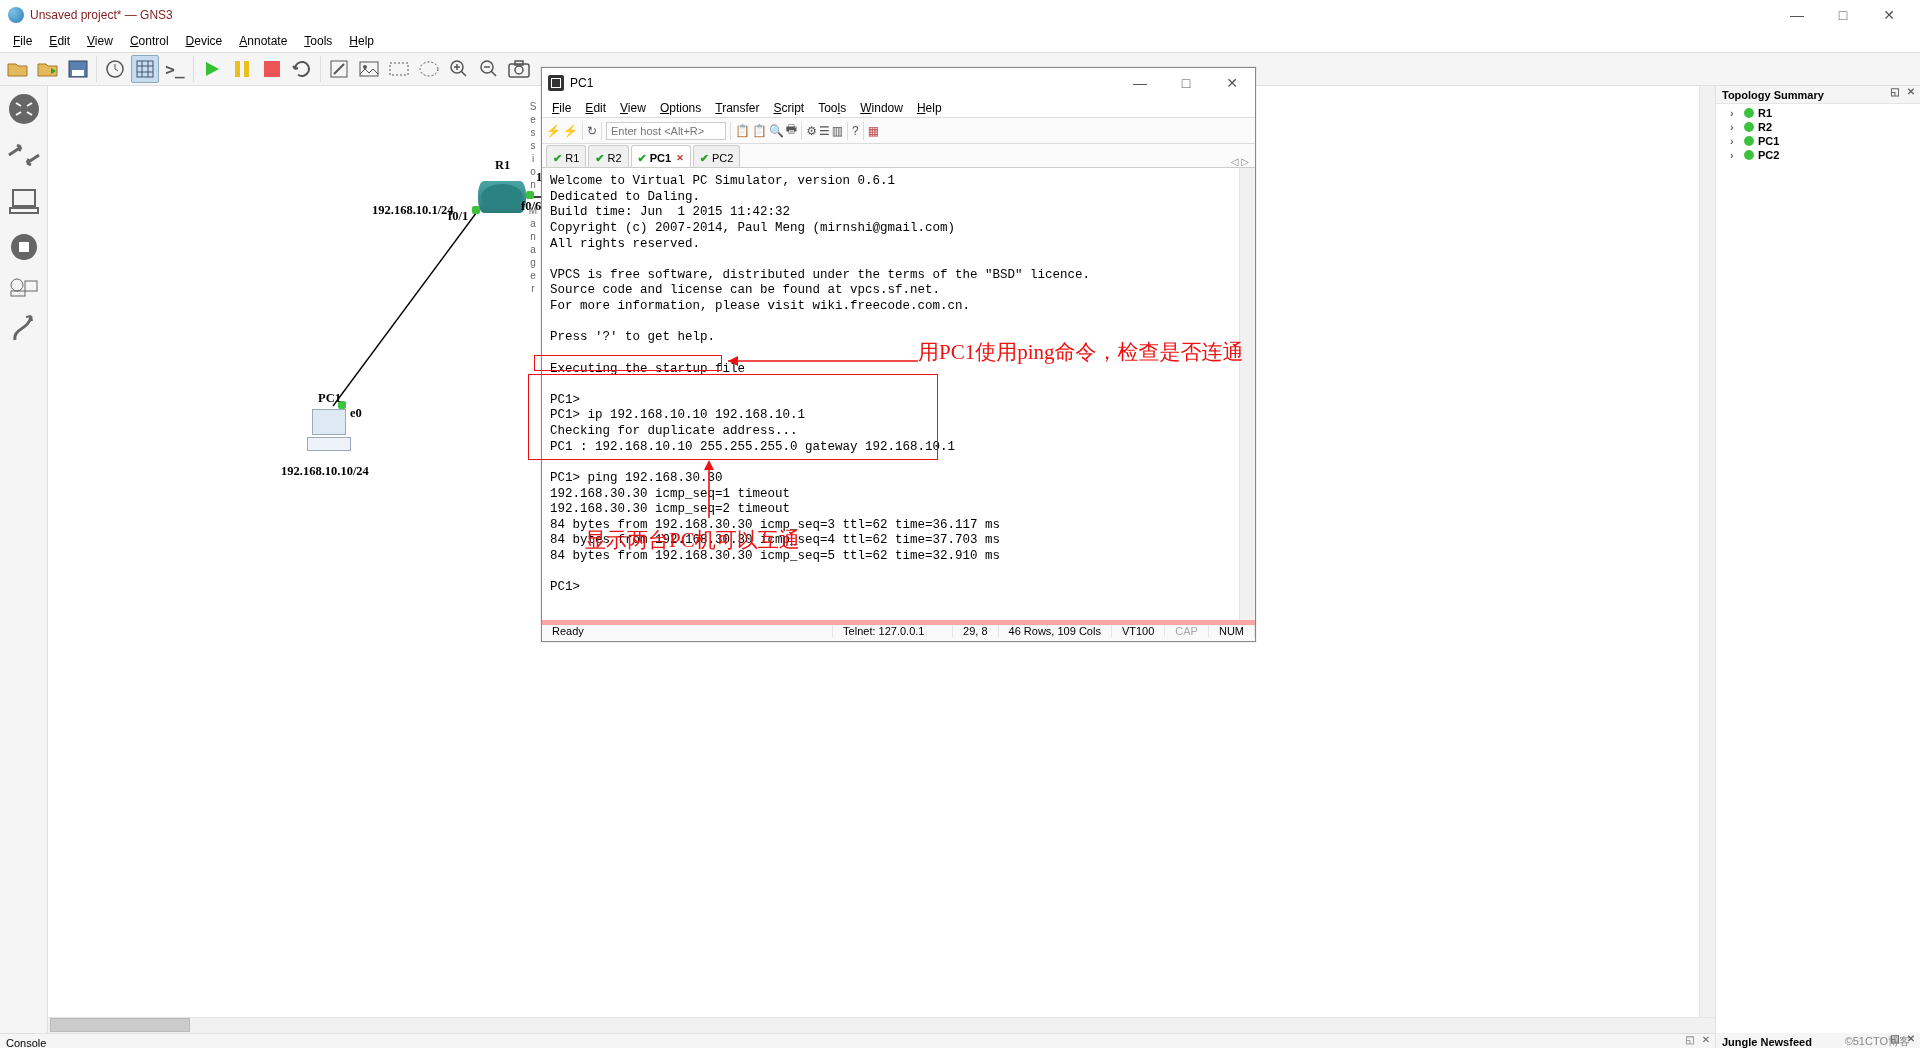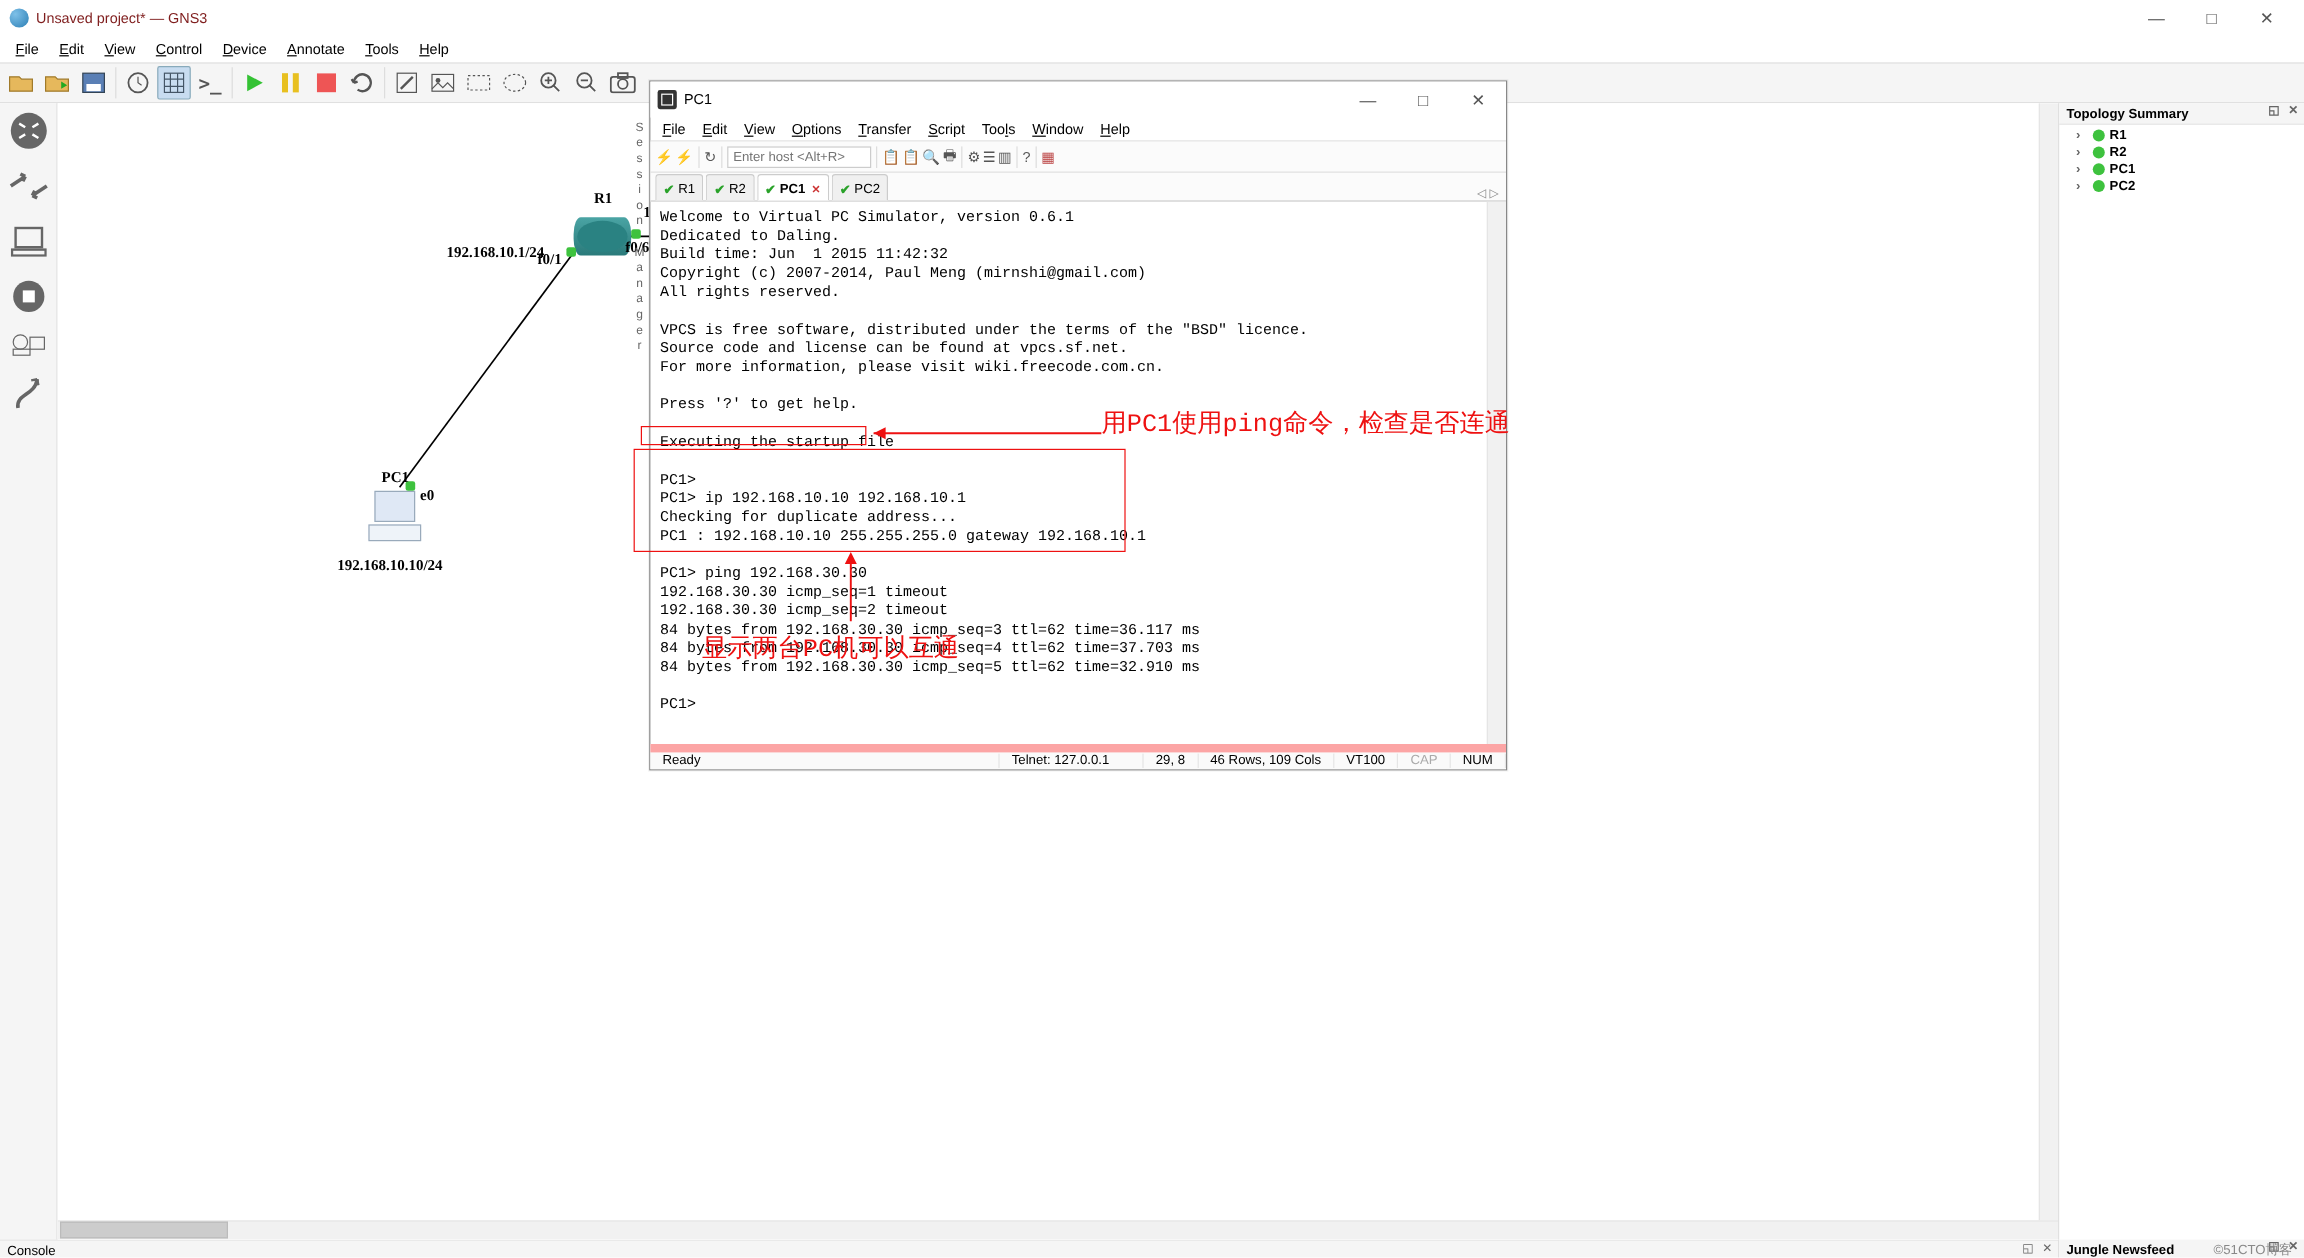--- a/index.html
+++ b/index.html
@@ -52,27 +52,27 @@
   .term-toolbar .tsep { width: 1px; height: 18px; background: #ddd; margin: 0 2px; }
   .term-hostinput { height: 18px; width: 120px; border: 1px solid #ccc; padding: 0 4px; font-size: 11px; color: #888; }
   .term-tabs { height: 24px; display: flex; align-items: flex-end; border-bottom: 1px solid #ccc; background: #fbfbfb; padding-left: 4px; gap: 0; font-size: 11px; }
   .term-tab { height: 22px; padding: 3px 6px 0; display: flex; align-items: center; gap: 3px; border: 1px solid #ccc; border-bottom: none; background: #f0f0f0; margin-right: 2px; border-top-left-radius: 3px; border-top-right-radius: 3px; }
   .term-tab.active { background: #fff; font-weight: bold; }
   .term-tab .tck { color: #2aa22a; font-weight: bold; }
   .term-tab .tx { color: #c33; font-size: 9px; margin-left: 2px; }
   .term-tabs-nav { margin-left: auto; padding-right: 6px; color: #888; font-size: 10px; }
   .term-body { height: calc(100% - 30px - 20px - 26px - 24px - 21px); overflow: hidden; position: relative; font-family: Consolas, "Courier New", monospace; font-size: 12.5px; white-space: pre; line-height: 1.25; padding: 6px 8px; }
   .term-body-sv { position: absolute; right: 0; top: 0; bottom: 0; width: 16px; background: #f1f1f1; border-left: 1px solid #e5e5e5; }
-  .term-status { height: 21px; border-top: 7px solid #fca5a5; display: flex; align-items: center; font-size: 11px; background: #fafafa; }
+  .term-status { height: 21px; border-top: 5px solid #fca5a5; display: flex; align-items: flex-start; font-size: 11px; background: #fafafa; }
   .term-status-cell { padding: 0 10px; border-right: 1px solid #e5e5e5; }
   .term-sidetab { position: absolute; right: 100%; top: 32px; width: 18px; font-size: 10px; text-align: center; color: #666; }
   .term-sidetab div { transform: rotate(0deg); padding: 1px 0; }
   
   .redbox { position: absolute; border: 1.5px solid #e11; pointer-events: none; }
-  .ann-text { position: absolute; color: #e11; font-size: 21px; font-family: Liberation Mono, monospace; }
+  .ann-text { position: absolute; color: #e11; font-size: 21px; font-family: Liberation Serif, serif; }
   .ann-arrow { position: absolute; pointer-events: none; }
   .watermark { position: absolute; right: 10px; bottom: -1px; font-size: 11px; color: #888; }
   u { text-decoration: underline; }
 </style>
 </head>
 <body>
 
 <div class="titlebar">
   <span class="logo"></span>
   <span class="title">Unsaved project* — GNS3</span>

